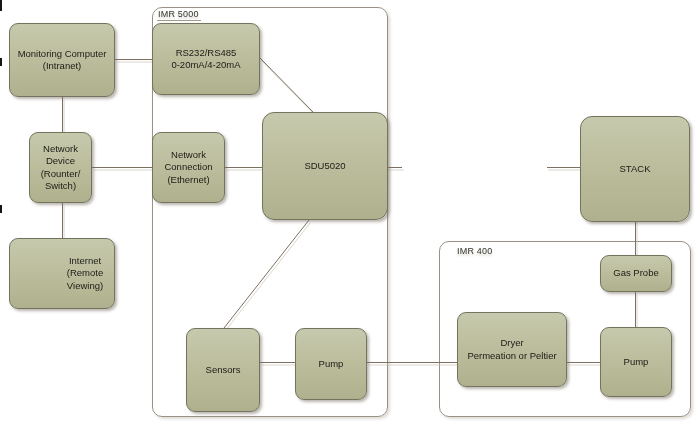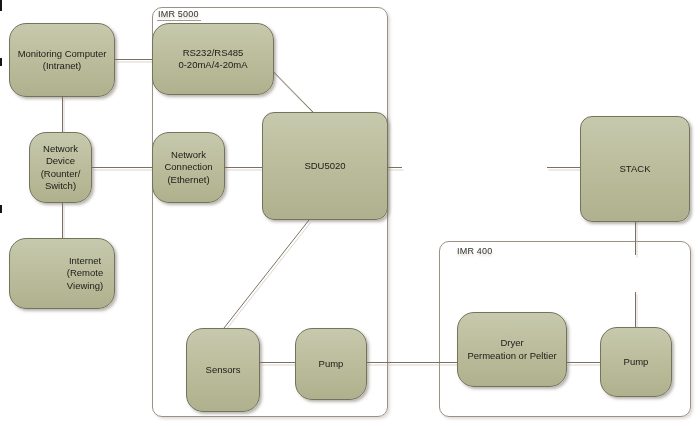--- a/index.html
+++ b/index.html
@@ -18,21 +18,21 @@
     padding:0 2px 1px 1px;letter-spacing:0.2px;
     text-shadow:0 2px 2px rgba(130,120,105,0.35);
   }
   .container-label.underlined{border-bottom:1px solid #a59c8d;}
   .connectors{position:absolute;left:0;top:0;z-index:2;}
   .node{
     position:absolute;z-index:3;display:flex;align-items:center;justify-content:center;
     text-align:center;white-space:pre-line;
     font-size:9.5px;line-height:1.3;color:#20201a;
     background:linear-gradient(180deg,#c7c9ad 0%,#b9bb9a 55%,#afb18e 100%);
-    border:1px solid #73735f;border-radius:17px;
+    border:1px solid #73735f;border-radius:9px;
     box-shadow:2px 2px 3px rgba(115,110,95,0.50);
     padding:2px;box-sizing:border-box;
   }
   .node.lg{border-radius:12px;}
   .edge-artifact{position:absolute;z-index:5;width:2px;background:#161616;}
 </style>
 </head>
 <body>
 
 <div class="canvas">
@@ -82,36 +82,37 @@
 (Intranet)</div>
 
   <div class="node" style="left:29px;top:132px;width:63px;height:71px;">Network
 Device
 (Rounter/
 Switch)</div>
 
   <div class="node" style="left:9px;top:238px;width:106px;height:71px;padding-left:48px;">Internet
 (Remote Viewing)</div>
 
-  <div class="node" style="left:152px;top:23px;width:122px;height:72px;">RS232/RS485
+  <div class="node" style="left:152px;top:23px;width:108px;height:72px;">RS232/RS485
 0-20mA/4-20mA</div>
 
   <div class="node" style="left:152px;top:132px;width:73px;height:71px;">Network
 Connection
 (Ethernet)</div>
 
   <div class="node lg" style="left:262px;top:112px;width:126px;height:108px;">SDU5020</div>
 
   <div class="node" style="left:186px;top:328px;width:74px;height:84px;">Sensors</div>
 
   <div class="node" style="left:295px;top:328px;width:72px;height:72px;">Pump</div>
 
 
   <div class="node lg" style="left:580px;top:116px;width:110px;height:106px;">STACK</div>
 
+  <div class="node" style="left:600px;top:255px;width:72px;height:37px;">Gas Probe</div>
 
   <div class="node" style="left:457px;top:312px;width:110px;height:75px;">Dryer
 Permeation or Peltier</div>
 
   <div class="node" style="left:600px;top:327px;width:72px;height:70px;">Pump</div>
 
   <div class="edge-artifact" style="left:0;top:0;height:11px;"></div>
   <div class="edge-artifact" style="left:0;top:58px;height:8px;"></div>
   <div class="edge-artifact" style="left:0;top:205px;height:8px;"></div>
 

